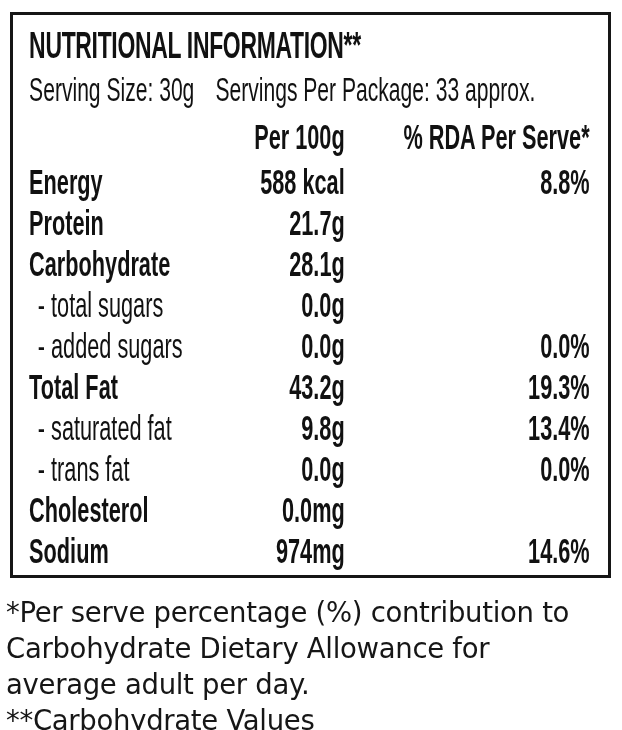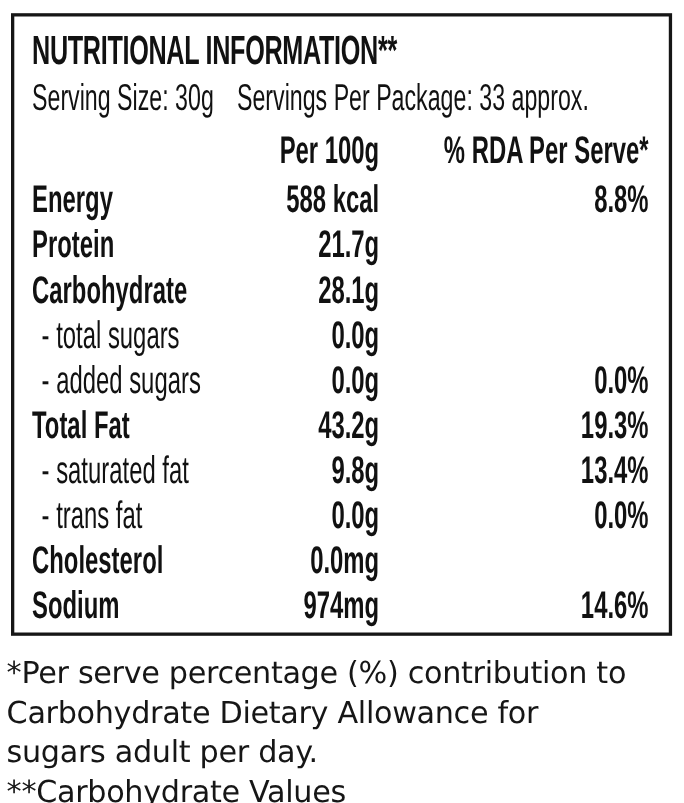--- a/index.html
+++ b/index.html
@@ -151,17 +151,17 @@
         <div class="c-val">974mg</div>
         <div class="c-rda">14.6%</div>
       </div>
 
     </div>
   </div>
 
   <div class="footnotes">
     <div>*Per serve percentage (%) contribution to</div>
     <div>Carbohydrate Dietary Allowance for</div>
-    <div>sugars adult per day.</div>
+    <div>average adult per day.</div>
     <div>**Carbohydrate Values</div>
   </div>
 
 </div>
 
 </body></html>

